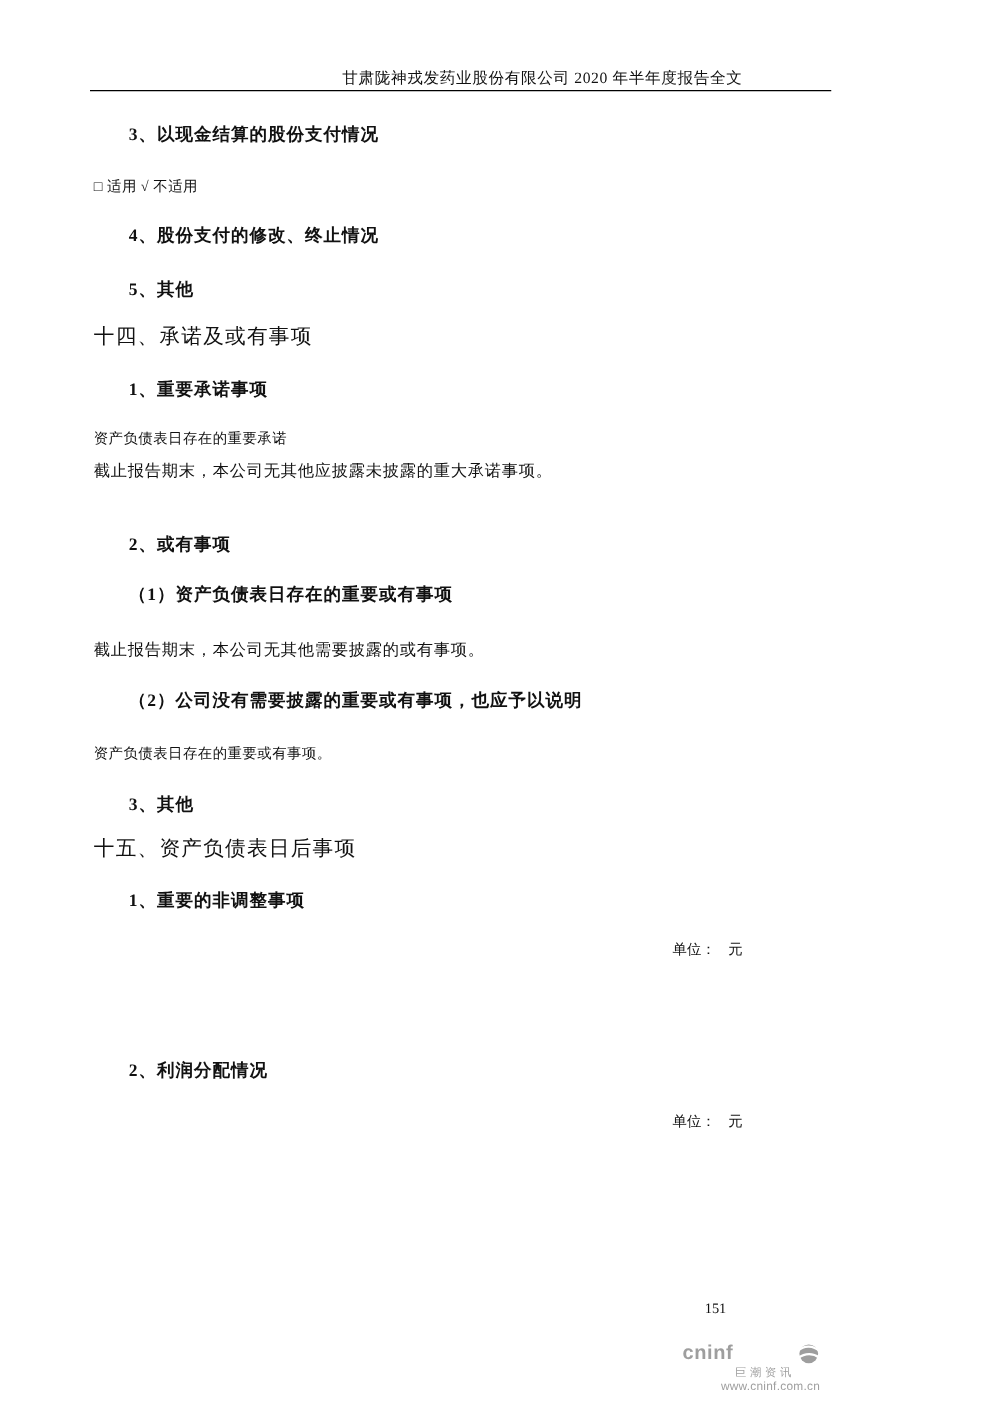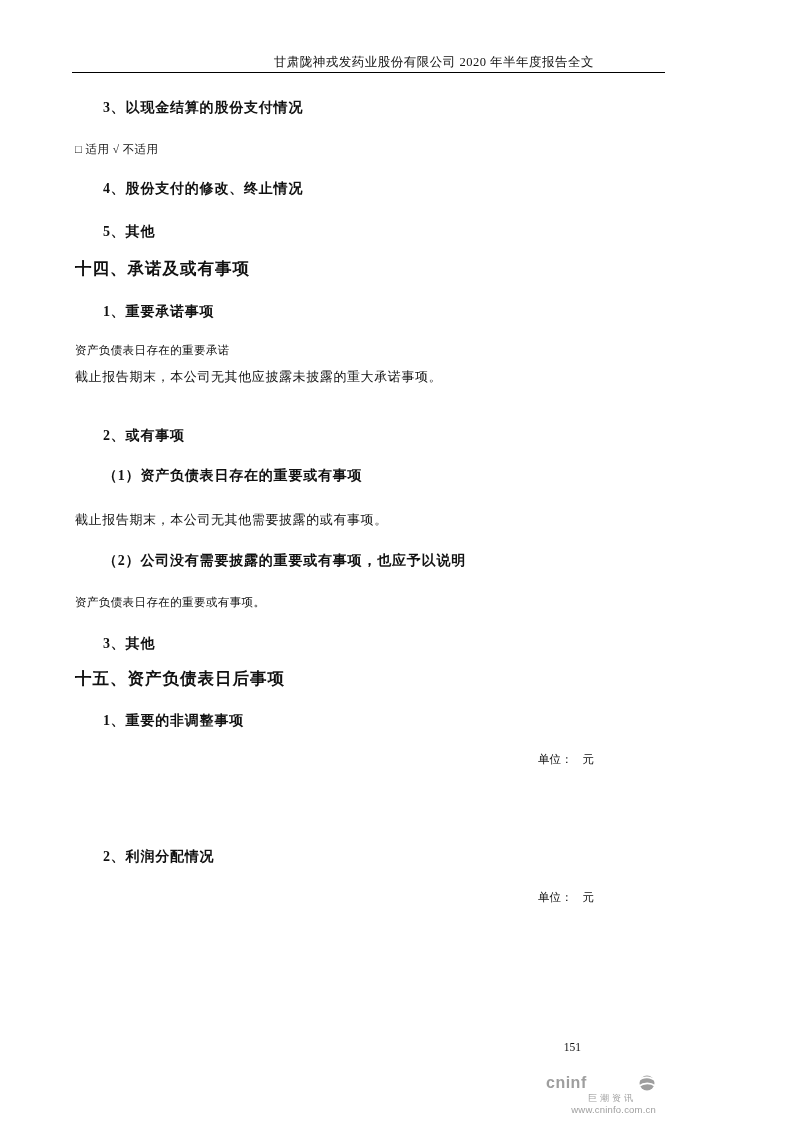--- a/index.html
+++ b/index.html
@@ -34,21 +34,21 @@
   .h-sub {
     left: 75px;
     font-weight: bold;
     font-size: 14px;
     letter-spacing: 0.8px;
     white-space: nowrap;
     margin-left: 28px;
   }
   .h-chapter {
     left: 75px;
-    font-weight: bold;
+    font-weight: normal;
     font-size: 16.5px;
     letter-spacing: 1px;
     white-space: nowrap;
   }
   .p-small {
     left: 75px;
     font-size: 11.5px;
     letter-spacing: 0.4px;
     white-space: nowrap;
   }
@@ -183,16 +183,16 @@
       <span class="logo-word">cninf</span>
       <span class="logo-mark">
         <svg viewBox="0 0 24 24" width="18" height="18" aria-hidden="true">
           <circle cx="12" cy="12" r="10" fill="#9e9e9e"></circle>
           <path d="M0.5 9 C7 2.5 17 3 23.8 9.5" stroke="#ffffff" stroke-width="2.4" fill="none"></path>
           <path d="M1 16.5 C8 11 17 11.5 23 16" stroke="#ffffff" stroke-width="2.4" fill="none"></path>
         </svg>
       </span>
     </div>
     <div class="logo-cn">巨潮资讯</div>
-    <div class="logo-url">www.cninfo.com.cn</div>
+    <div class="logo-url">www.cninf.com.cn</div>
   </div>
 
 </div>
 
 </body></html>

